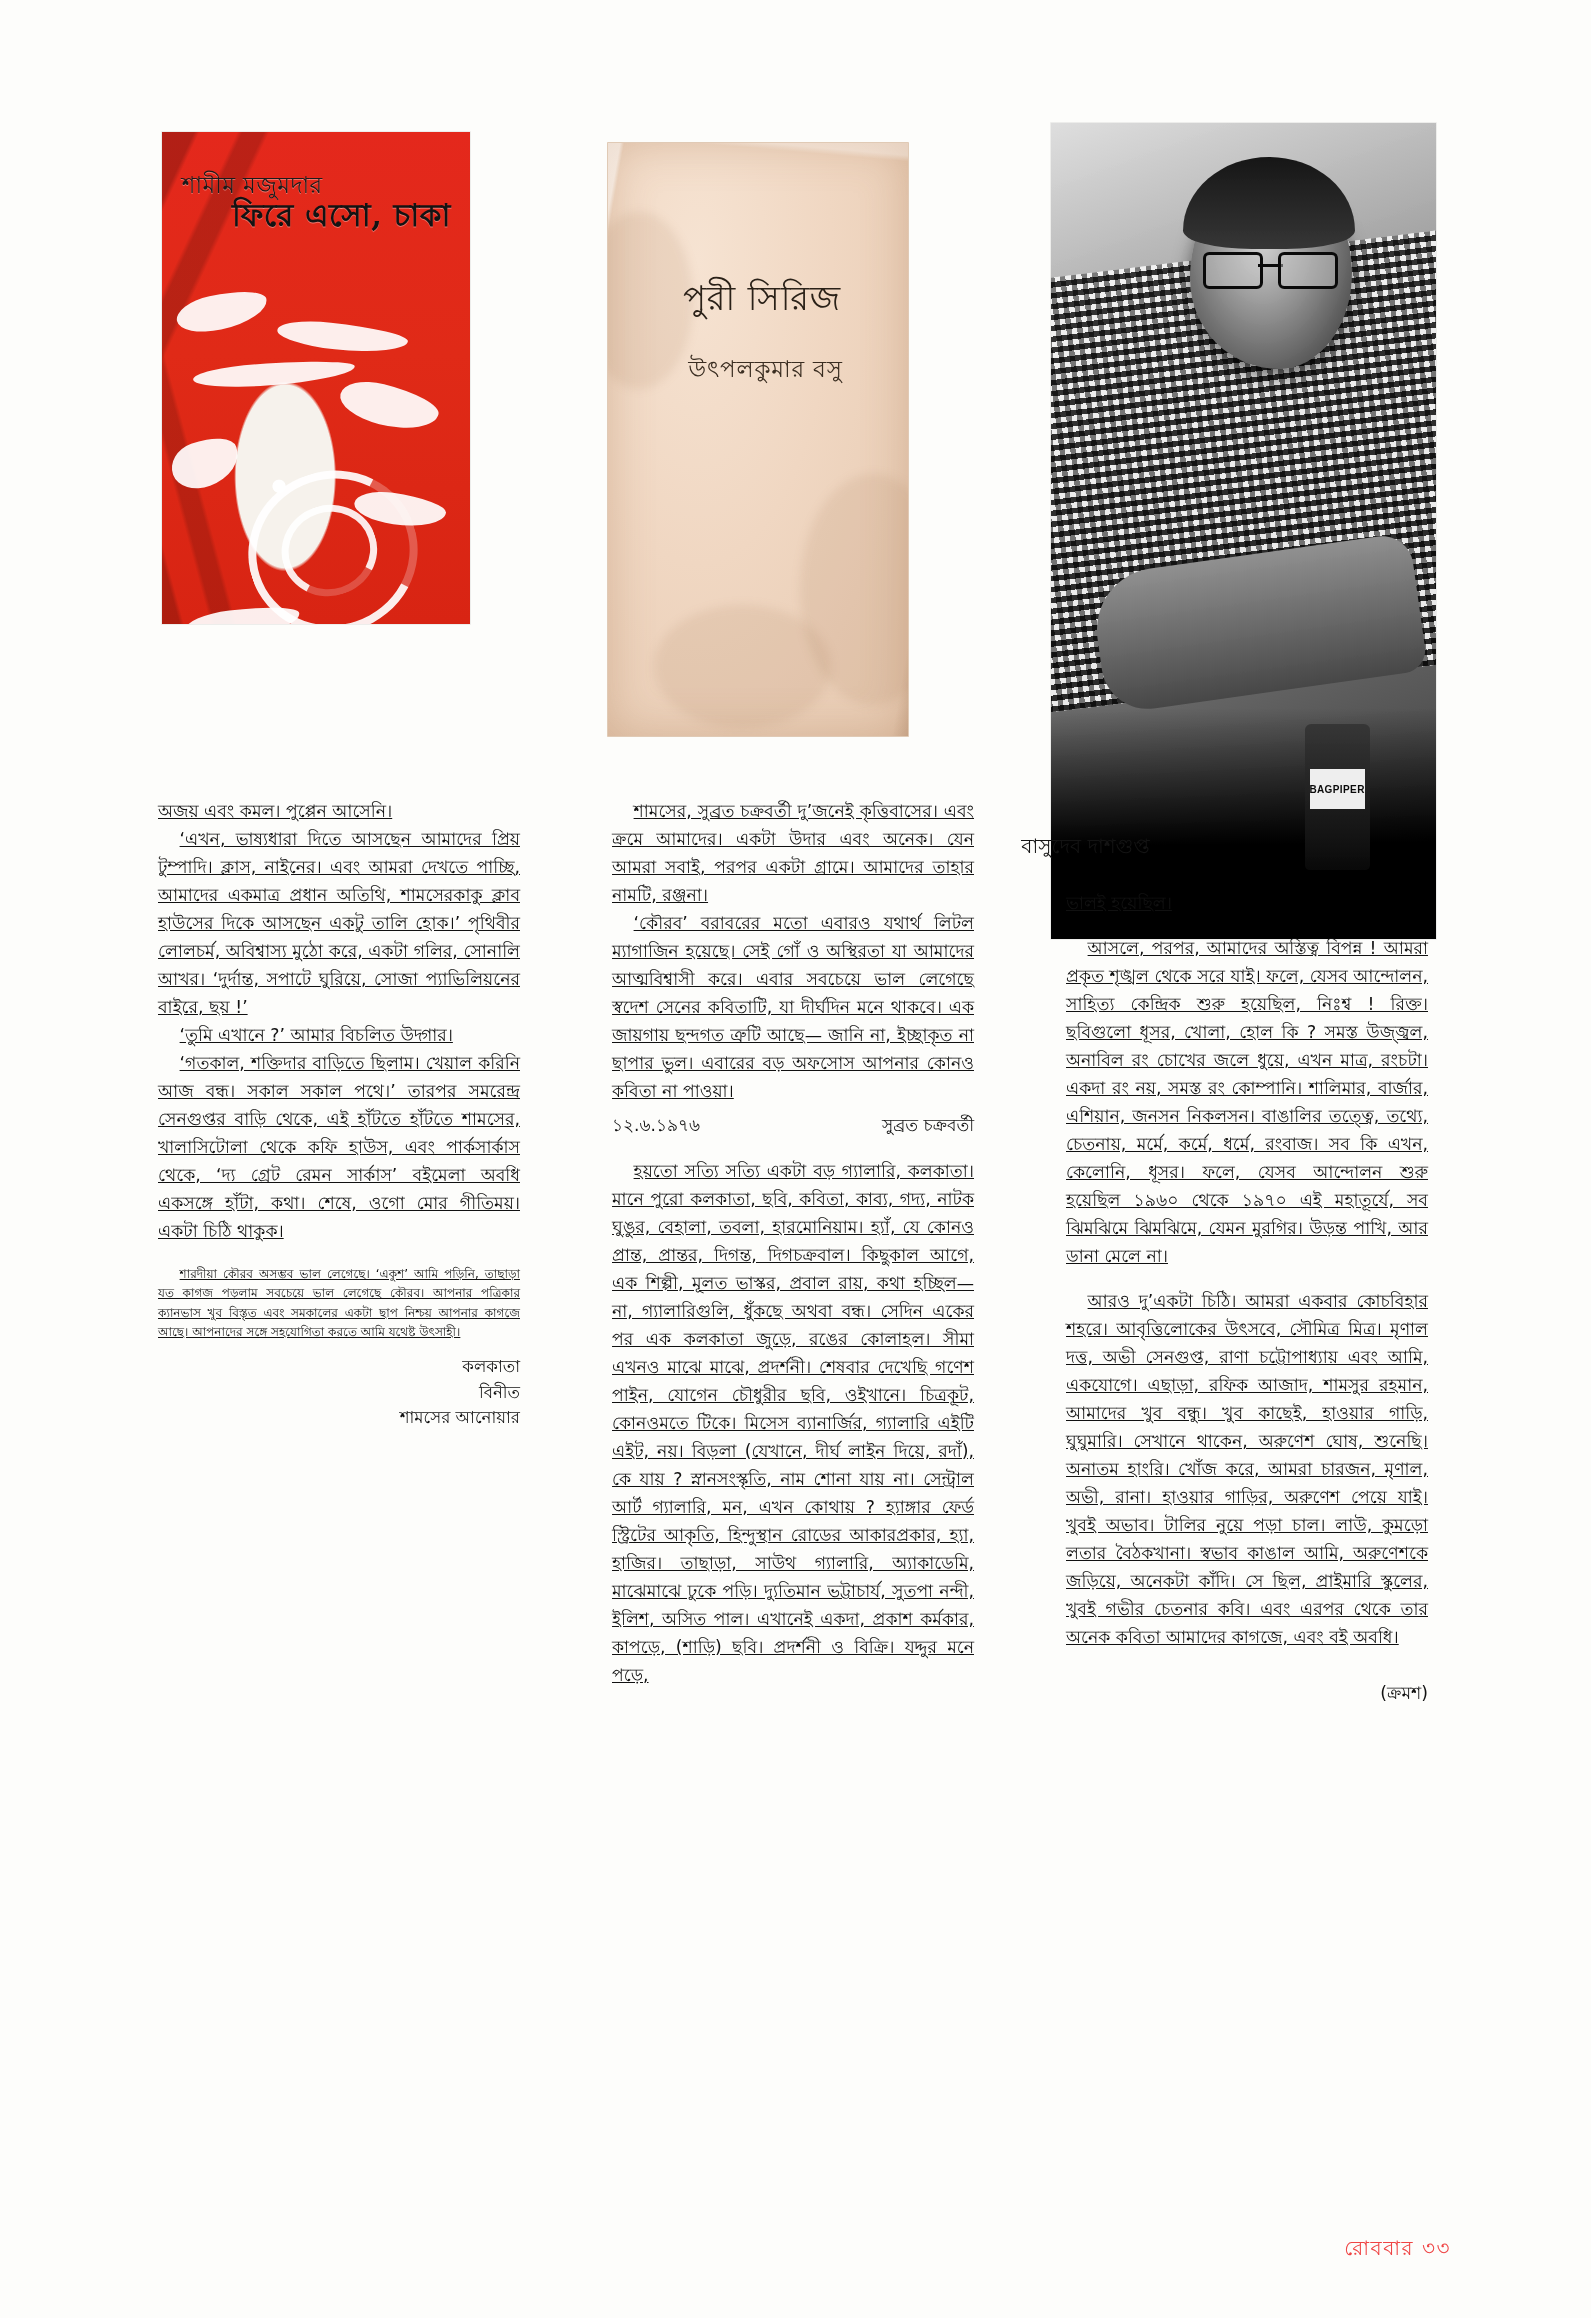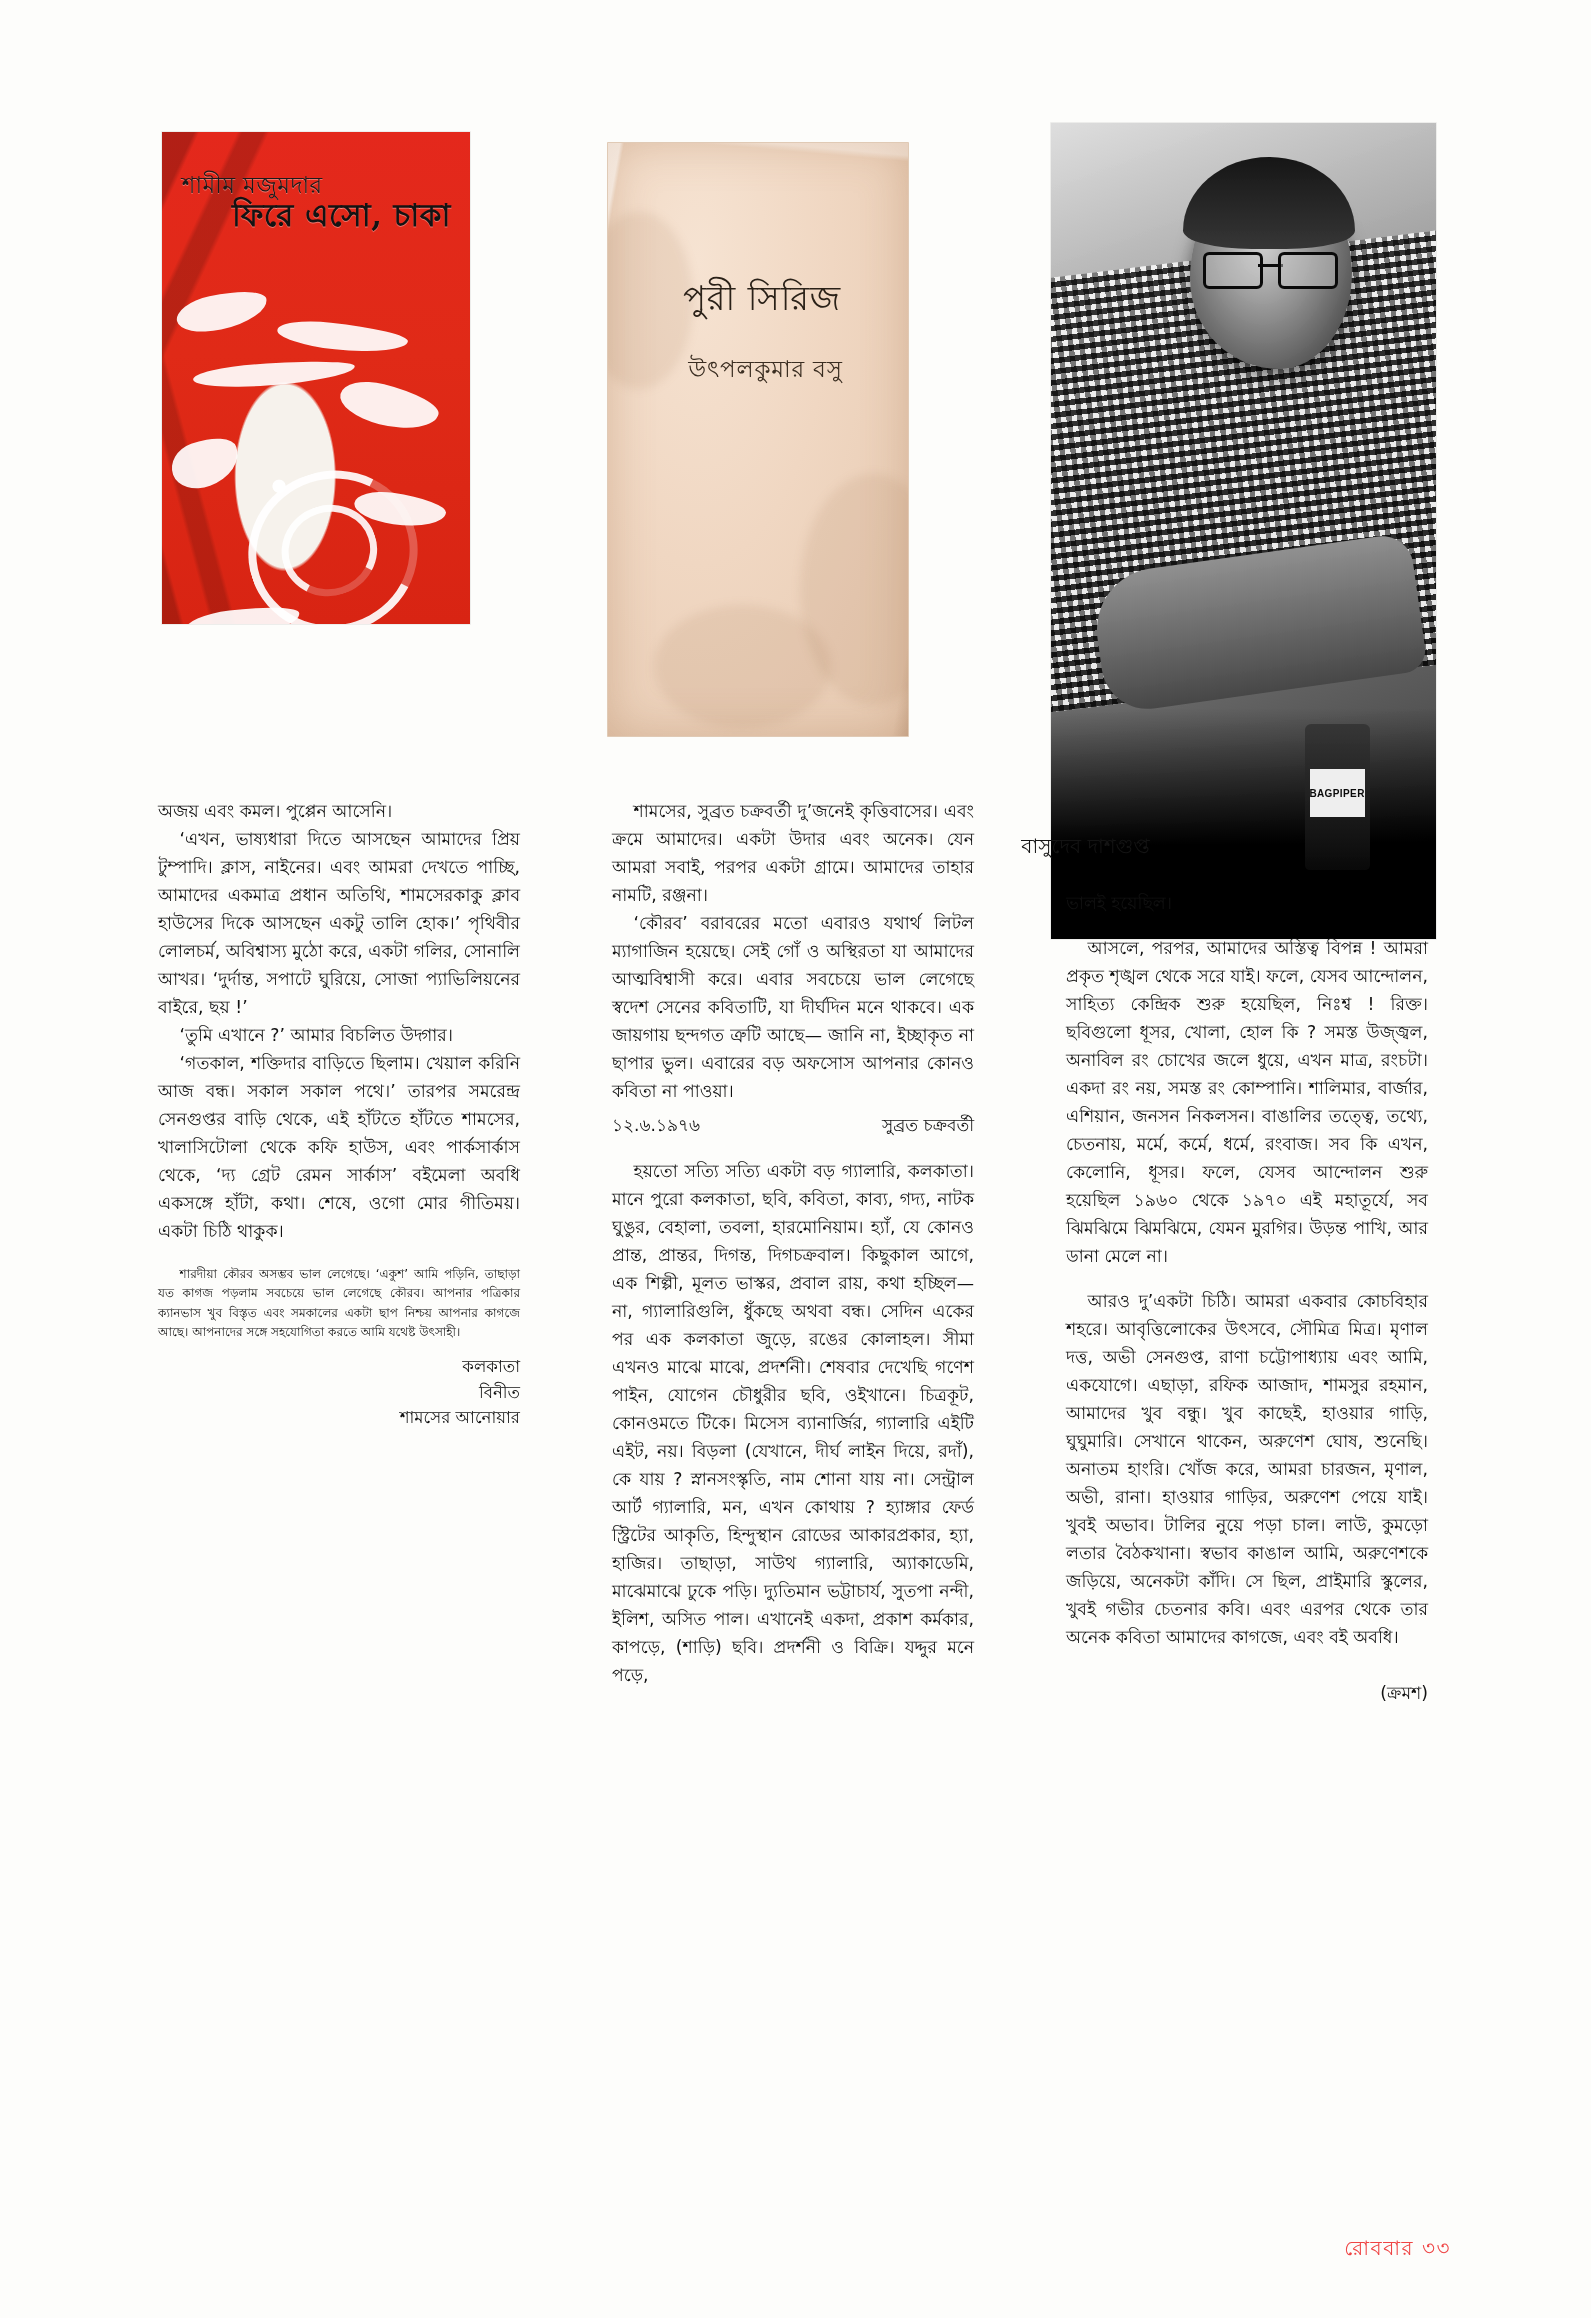--- a/index.html
+++ b/index.html
@@ -220,21 +220,21 @@
   .photo-portrait .bottle {
     position: absolute;
     left: 254px; bottom: 69px;
     width: 65px; height: 146px;
     background: linear-gradient(180deg, #3a3a3a, #101010);
     border-radius: 6.2px 6.2px 4.6px 4.6px;
   }
   .photo-portrait .bottle .label {
     position: absolute;
     left: 4.6px; top: 45px;
-    width: 55px; height: 48px;
+    width: 55px; height: 40px;
     background: #e8e8e8;
     color: #111;
     font-family: "Liberation Sans", sans-serif;
     font-size: 10px;
     font-weight: bold;
     letter-spacing: 0.4px;
     display: flex;
     align-items: center;
     justify-content: center;
   }
@@ -267,20 +267,21 @@
     line-height: 1.62;
     color: #111;
     text-align: justify;
   }
   .col.c1 { left: 0px; }
   .col.c2 { left: 454px; }
   .col.c3 { left: 908px; top: 92px; }
 
   .col p {
     margin: 0;
+    text-decoration: underline;
   }
   .col p.indent {
     text-indent: 21.6px;
   }
   .col p.gap {
     margin-top: 17px;
   }
   .col .letter-block {
     margin-top: 20px;
     font-size: 12px;

